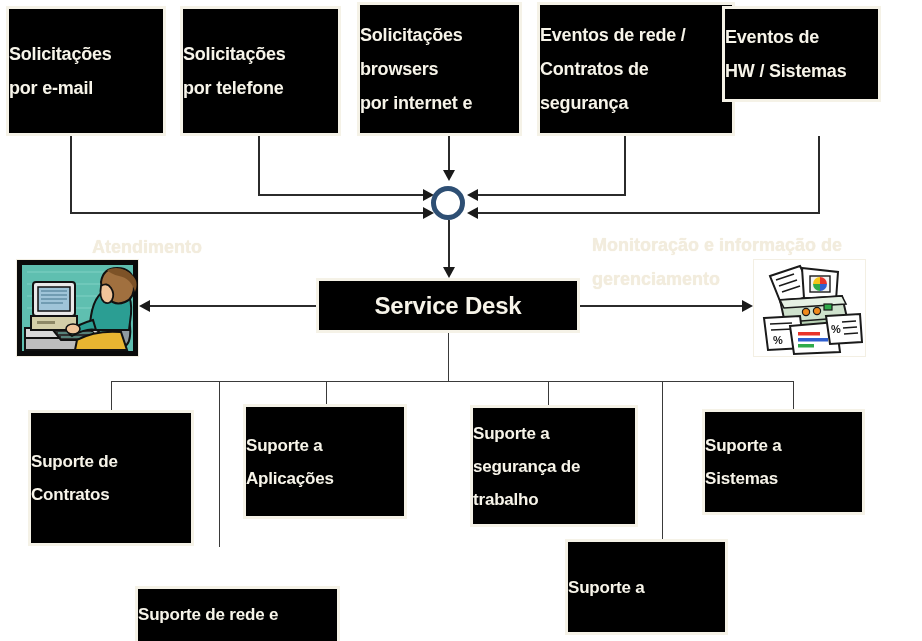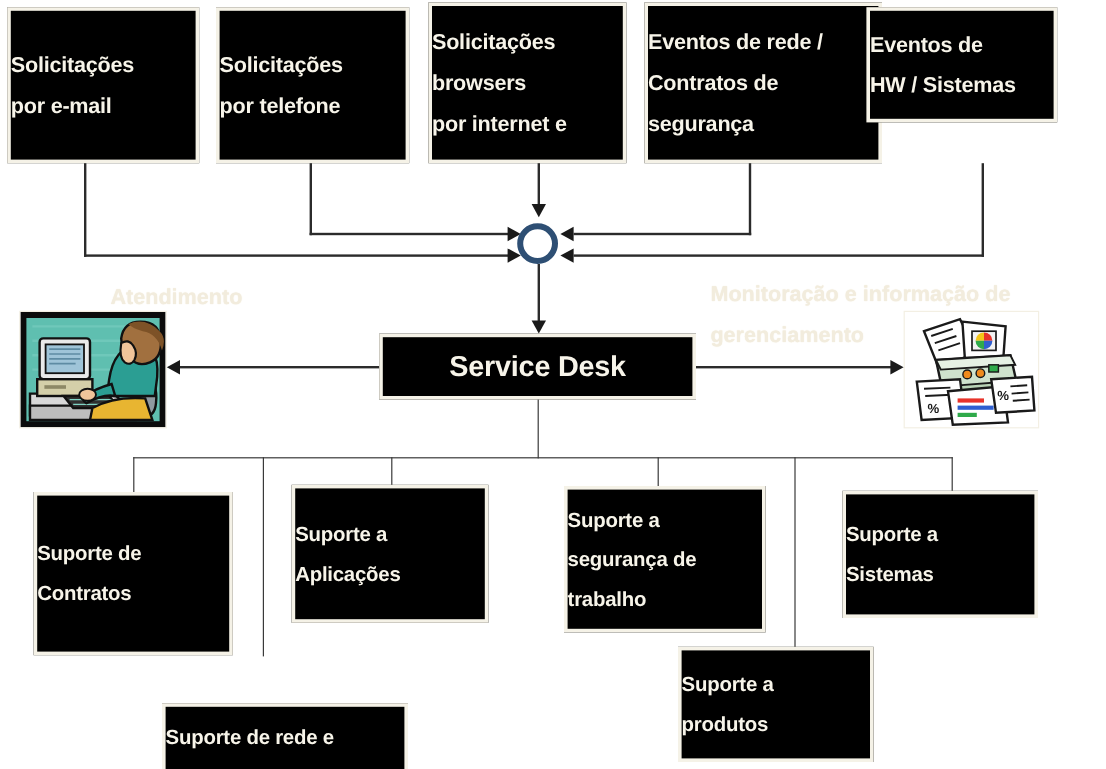--- a/index.html
+++ b/index.html
@@ -288,16 +288,15 @@
     <span class="ln">Sistemas</span>
   </div>
 
   <div class="nodebox t-bot pad-l" style="left:135px; top:546px; width:205px; height:89px;margin-top:40px;">
     <span class="ln">Suporte de rede e</span>
     <span class="ln">operações</span>
   </div>
 
   <div class="nodebox t-bot pad-l" style="left:565px; top:539px; width:163px; height:96px;">
     <span class="ln">Suporte a</span>
-    <span class="ln">produtos</span>
   </div>
 
 </div>
 
 </body></html>

